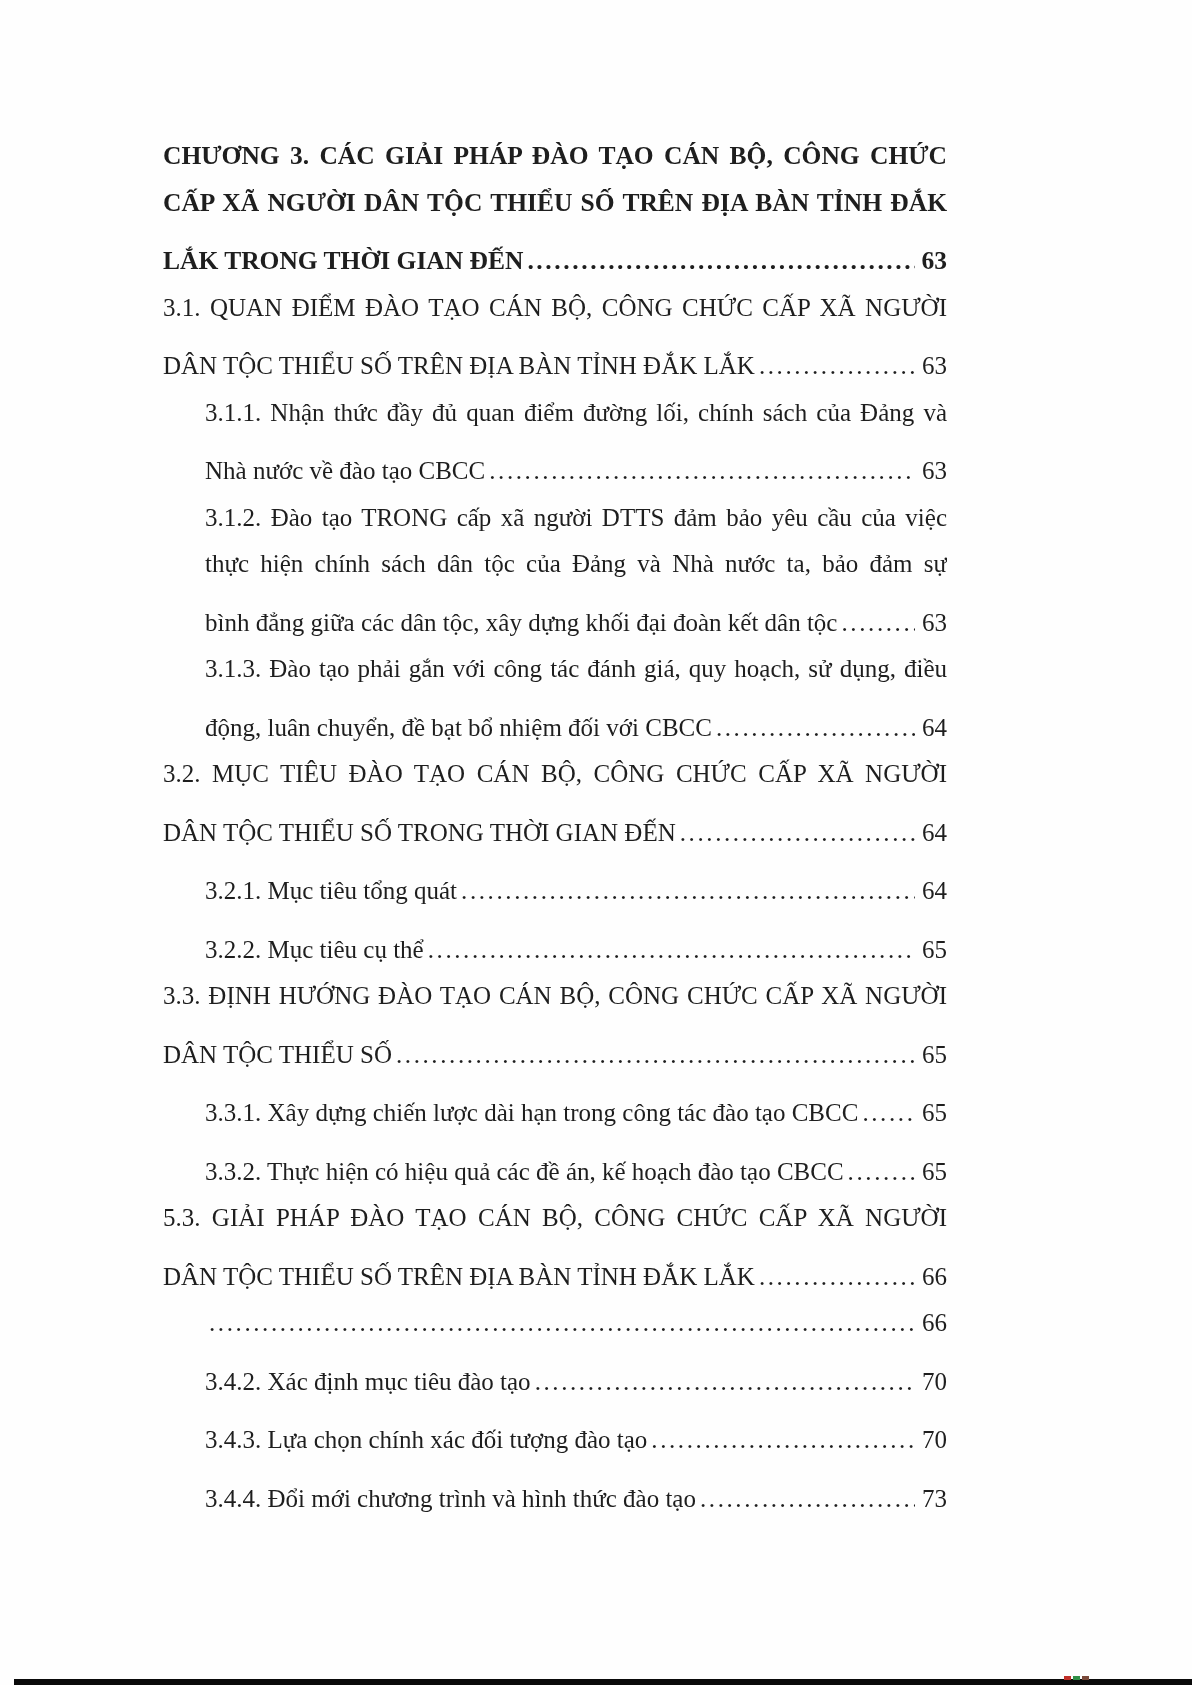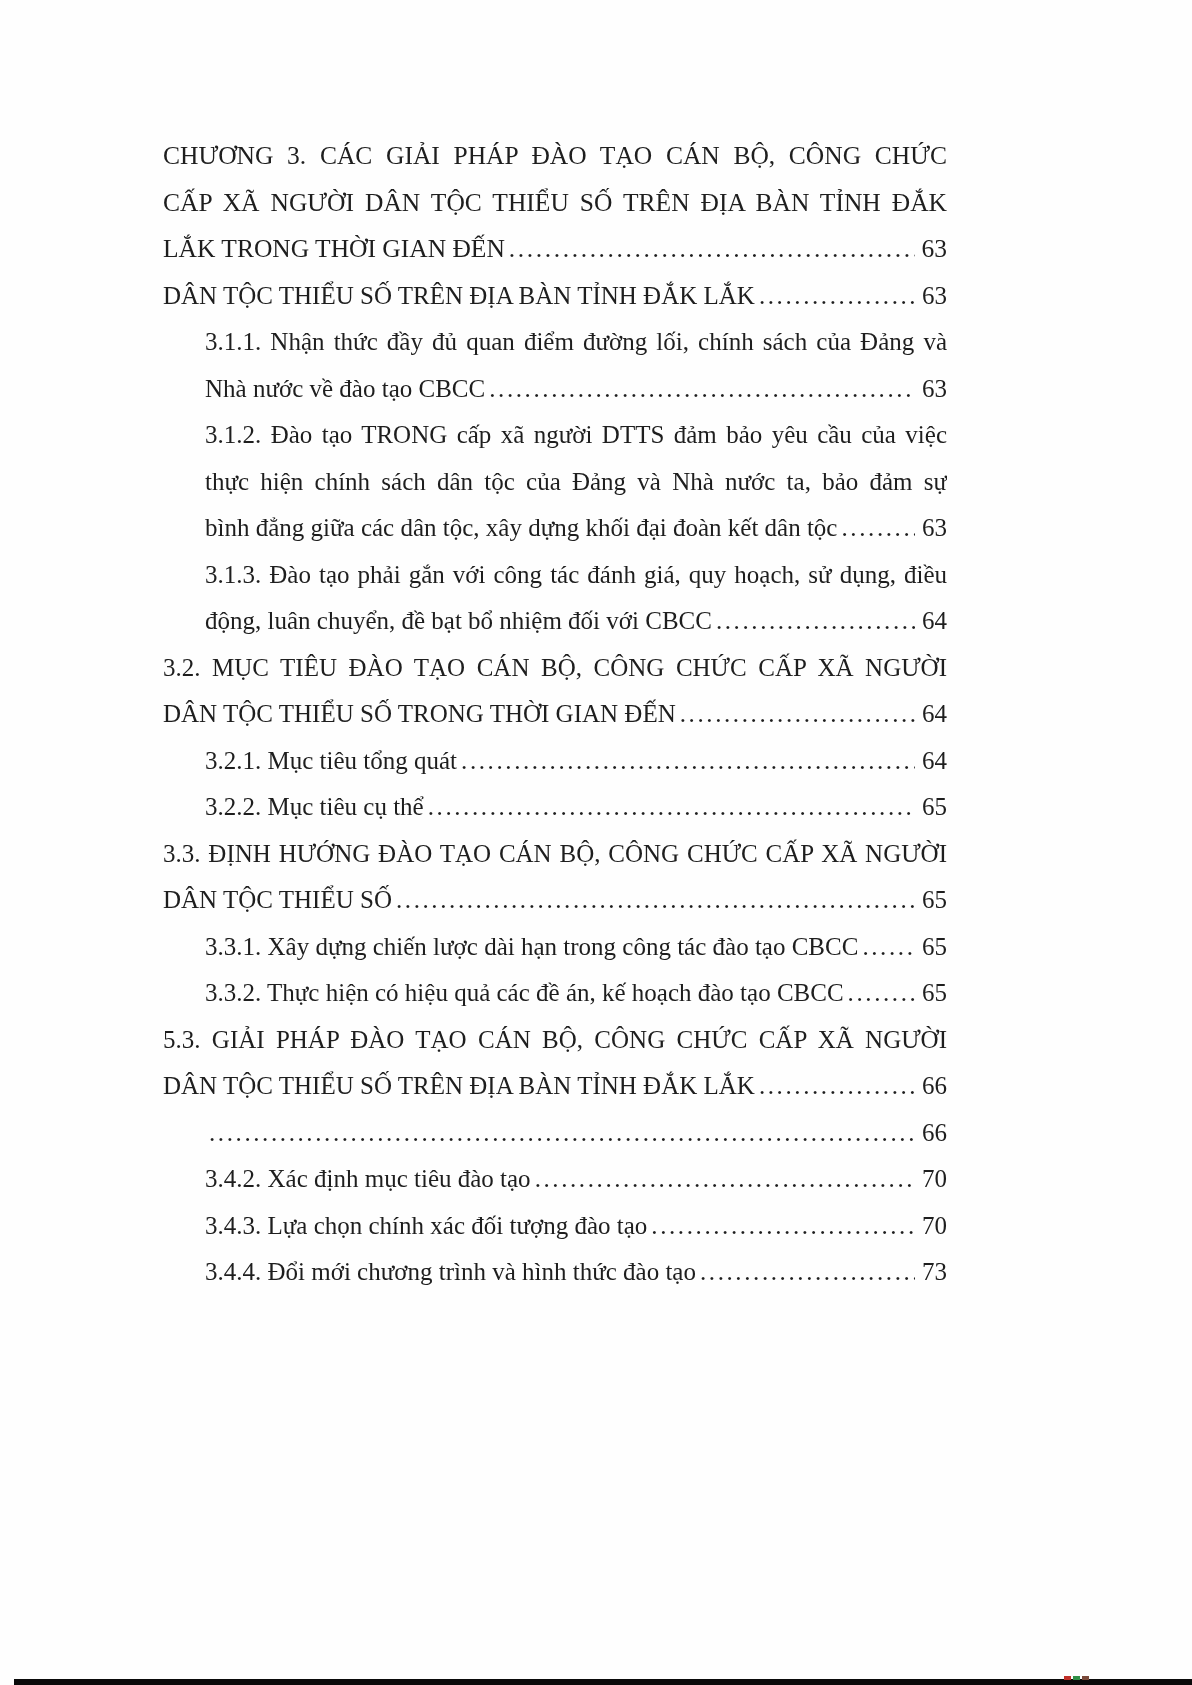--- a/index.html
+++ b/index.html
@@ -12,31 +12,31 @@
   }
   .page{
     position:absolute;left:0;top:0;width:1192px;height:1685px;
     background:#fefefe;
   }
   .toc{
     position:absolute;left:163px;top:133px;width:784px;
     font-size:25px;line-height:46.5px;color:#1e1e1e;
   }
   .entry{margin:0;}
-  .entry.chapter{font-weight:400;font-size:25.5px;}
+  .entry.chapter{font-weight:700;font-size:25.5px;}
   .entry.section{font-weight:400;}
   .entry.sub{margin-left:42px;}
   .mid{
     text-align:justify;text-align-last:justify;
     white-space:normal;overflow:hidden;max-height:47px;
   }
   .last{
     display:flex;align-items:baseline;
   }
-  .last .t{white-space:nowrap;flex:0 0 auto;}
+  .last .t{white-space:nowrap;flex:0 0 auto;margin-top:12px;}
   .dots{
     flex:1 1 auto;min-width:8px;overflow:hidden;white-space:nowrap;
     margin-left:4px;margin-right:7px;
   }
   .dots::after{
     content:"..................................................................................................................................................................";
     letter-spacing:2.6px;
   }
   .pg{flex:0 0 auto;}
   .edge-bar{
@@ -55,20 +55,21 @@
       <div class="entry chapter">
         <div class="mid">CHƯƠNG 3. CÁC GIẢI PHÁP ĐÀO TẠO CÁN BỘ, CÔNG CHỨC</div>
         <div class="mid">CẤP XÃ NGƯỜI DÂN TỘC THIỂU SỐ TRÊN ĐỊA BÀN TỈNH ĐẮK</div>
         <div class="last">
           <span class="t">LẮK TRONG THỜI GIAN ĐẾN</span>
           <span class="dots"></span>
           <span class="pg">63</span>
         </div>
       </div>
       <div class="entry section">
+        <div class="mid">3.1. QUAN ĐIỂM ĐÀO TẠO CÁN BỘ, CÔNG CHỨC CẤP XÃ NGƯỜI</div>
         <div class="last">
           <span class="t">DÂN TỘC THIỂU SỐ TRÊN ĐỊA BÀN TỈNH ĐẮK LẮK</span>
           <span class="dots"></span>
           <span class="pg">63</span>
         </div>
       </div>
       <div class="entry sub">
         <div class="mid">3.1.1. Nhận thức đầy đủ quan điểm đường lối, chính sách của Đảng và</div>
         <div class="last">
           <span class="t">Nhà nước về đào tạo CBCC</span>

